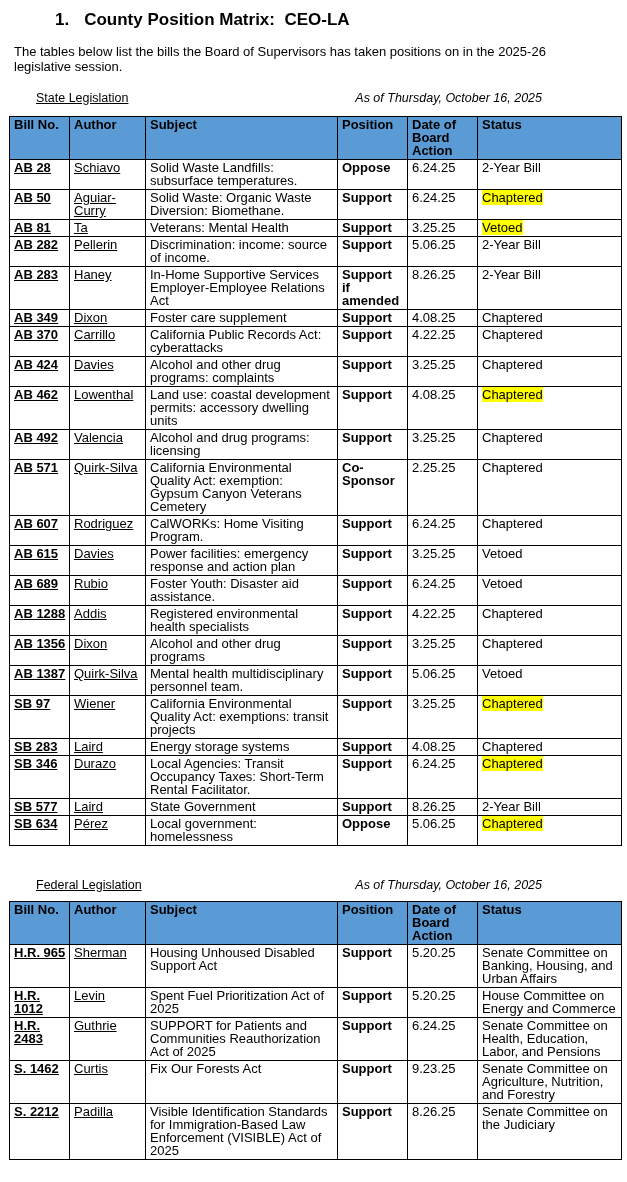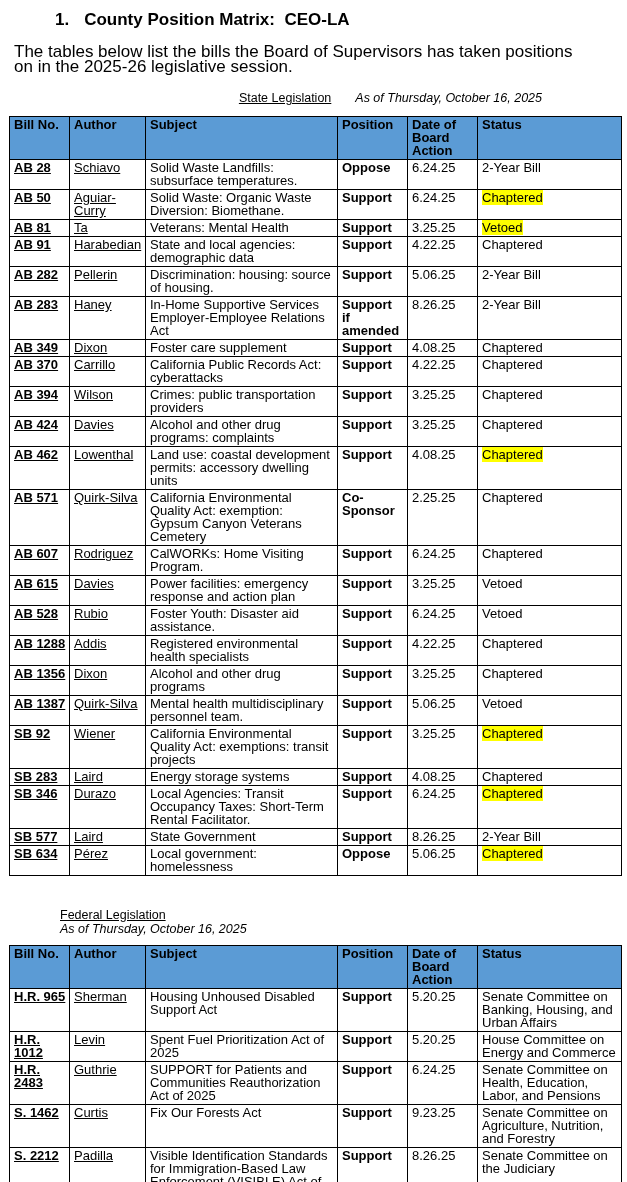--- a/index.html
+++ b/index.html
@@ -8,29 +8,29 @@
     font-family:"Liberation Sans", sans-serif;
     color:#000;
     -webkit-font-smoothing:antialiased;
   }
   .page { padding:8px 7px 20px 8px; }
 
   .doc-title { font-size:17px; font-weight:bold; margin:2px 0 0 47px; }
   .doc-title .num { display:inline-block; margin-right:15px; }
   .doc-title .ttl { white-space:pre-wrap; }
 
-  .intro { font-size:17px; line-height:15px; margin:14px 0 0 6px; width:582px; }
+  .intro { font-size:13px; line-height:15px; margin:14px 0 0 6px; width:582px; }
 
   .section-row {
-    display:flex; justify-content:flex-end; align-items:baseline;
+    display:flex; justify-content:space-between; align-items:baseline;
     font-size:12.5px; margin:17px 78px 11px 28px;
   }
   .section-label { text-decoration:underline; }
-  .as-of { font-style:italic;margin-left:24px; }
-  .section-row.federal { margin-top:32px; margin-bottom:9px;flex-direction:column; }
+  .as-of { font-style:italic; }
+  .section-row.federal { margin-top:32px; margin-bottom:9px; }
 
   table.bills {
     border-collapse:collapse; table-layout:fixed;
     width:612px; margin-left:1px;
     font-size:13px; line-height:13px;
   }
   table.bills th, table.bills td {
     border:1px solid #000;
     vertical-align:top; text-align:left;
     padding:1px 3px 2px 4px;
@@ -116,31 +116,23 @@
         </tr>
         <tr>
           <td class="bill"><span class="link">AB 81</span></td>
           <td class="author"><span class="link">Ta</span></td>
           <td class="subject">Veterans: Mental Health</td>
           <td class="pos">Support</td>
           <td class="date">3.25.25</td>
           <td class="status"><span class="hl">Vetoed</span></td>
         </tr>
         <tr>
-          <td class="bill"><span class="link">AB 91</span></td>
-          <td class="author"><span class="link">Harabedian</span></td>
-          <td class="subject">State and local agencies: demographic data</td>
-          <td class="pos">Support</td>
-          <td class="date">4.22.25</td>
-          <td class="status">Chaptered</td>
-        </tr>
-        <tr>
           <td class="bill"><span class="link">AB 282</span></td>
           <td class="author"><span class="link">Pellerin</span></td>
-          <td class="subject">Discrimination: housing: source of housing.</td>
+          <td class="subject">Discrimination: income: source of income.</td>
           <td class="pos">Support</td>
           <td class="date">5.06.25</td>
           <td class="status">2-Year Bill</td>
         </tr>
         <tr>
           <td class="bill"><span class="link">AB 283</span></td>
           <td class="author"><span class="link">Haney</span></td>
           <td class="subject">In-Home Supportive Services Employer-Employee Relations Act</td>
           <td class="pos">Support
 if
@@ -158,42 +150,42 @@
         </tr>
         <tr>
           <td class="bill"><span class="link">AB 370</span></td>
           <td class="author"><span class="link">Carrillo</span></td>
           <td class="subject">California Public Records Act: cyberattacks</td>
           <td class="pos">Support</td>
           <td class="date">4.22.25</td>
           <td class="status">Chaptered</td>
         </tr>
         <tr>
-          <td class="bill"><span class="link">AB 394</span></td>
-          <td class="author"><span class="link">Wilson</span></td>
-          <td class="subject">Crimes: public transportation providers</td>
-          <td class="pos">Support</td>
-          <td class="date">3.25.25</td>
-          <td class="status">Chaptered</td>
-        </tr>
-        <tr>
           <td class="bill"><span class="link">AB 424</span></td>
           <td class="author"><span class="link">Davies</span></td>
           <td class="subject">Alcohol and other drug programs: complaints</td>
           <td class="pos">Support</td>
           <td class="date">3.25.25</td>
           <td class="status">Chaptered</td>
         </tr>
         <tr>
           <td class="bill"><span class="link">AB 462</span></td>
           <td class="author"><span class="link">Lowenthal</span></td>
           <td class="subject">Land use: coastal development permits: accessory dwelling units</td>
           <td class="pos">Support</td>
           <td class="date">4.08.25</td>
           <td class="status"><span class="hl">Chaptered</span></td>
+        </tr>
+        <tr>
+          <td class="bill"><span class="link">AB 492</span></td>
+          <td class="author"><span class="link">Valencia</span></td>
+          <td class="subject">Alcohol and drug programs: licensing</td>
+          <td class="pos">Support</td>
+          <td class="date">3.25.25</td>
+          <td class="status">Chaptered</td>
         </tr>
         <tr>
           <td class="bill"><span class="link">AB 571</span></td>
           <td class="author"><span class="link">Quirk-Silva</span></td>
           <td class="subject">California Environmental Quality Act: exemption: Gypsum Canyon Veterans Cemetery</td>
           <td class="pos">Co-
 Sponsor</td>
           <td class="date">2.25.25</td>
           <td class="status">Chaptered</td>
         </tr>
@@ -207,21 +199,21 @@
         </tr>
         <tr>
           <td class="bill"><span class="link">AB 615</span></td>
           <td class="author"><span class="link">Davies</span></td>
           <td class="subject">Power facilities: emergency response and action plan</td>
           <td class="pos">Support</td>
           <td class="date">3.25.25</td>
           <td class="status">Vetoed</td>
         </tr>
         <tr>
-          <td class="bill"><span class="link">AB 528</span></td>
+          <td class="bill"><span class="link">AB 689</span></td>
           <td class="author"><span class="link">Rubio</span></td>
           <td class="subject">Foster Youth: Disaster aid assistance.</td>
           <td class="pos">Support</td>
           <td class="date">6.24.25</td>
           <td class="status">Vetoed</td>
         </tr>
         <tr>
           <td class="bill"><span class="link">AB 1288</span></td>
           <td class="author"><span class="link">Addis</span></td>
           <td class="subject">Registered environmental health specialists</td>
@@ -239,21 +231,21 @@
         </tr>
         <tr>
           <td class="bill"><span class="link">AB 1387</span></td>
           <td class="author"><span class="link">Quirk-Silva</span></td>
           <td class="subject">Mental health multidisciplinary personnel team.</td>
           <td class="pos">Support</td>
           <td class="date">5.06.25</td>
           <td class="status">Vetoed</td>
         </tr>
         <tr>
-          <td class="bill"><span class="link">SB 92</span></td>
+          <td class="bill"><span class="link">SB 97</span></td>
           <td class="author"><span class="link">Wiener</span></td>
           <td class="subject">California Environmental Quality Act: exemptions: transit projects</td>
           <td class="pos">Support</td>
           <td class="date">3.25.25</td>
           <td class="status"><span class="hl">Chaptered</span></td>
         </tr>
         <tr>
           <td class="bill"><span class="link">SB 283</span></td>
           <td class="author"><span class="link">Laird</span></td>
           <td class="subject">Energy storage systems</td>

